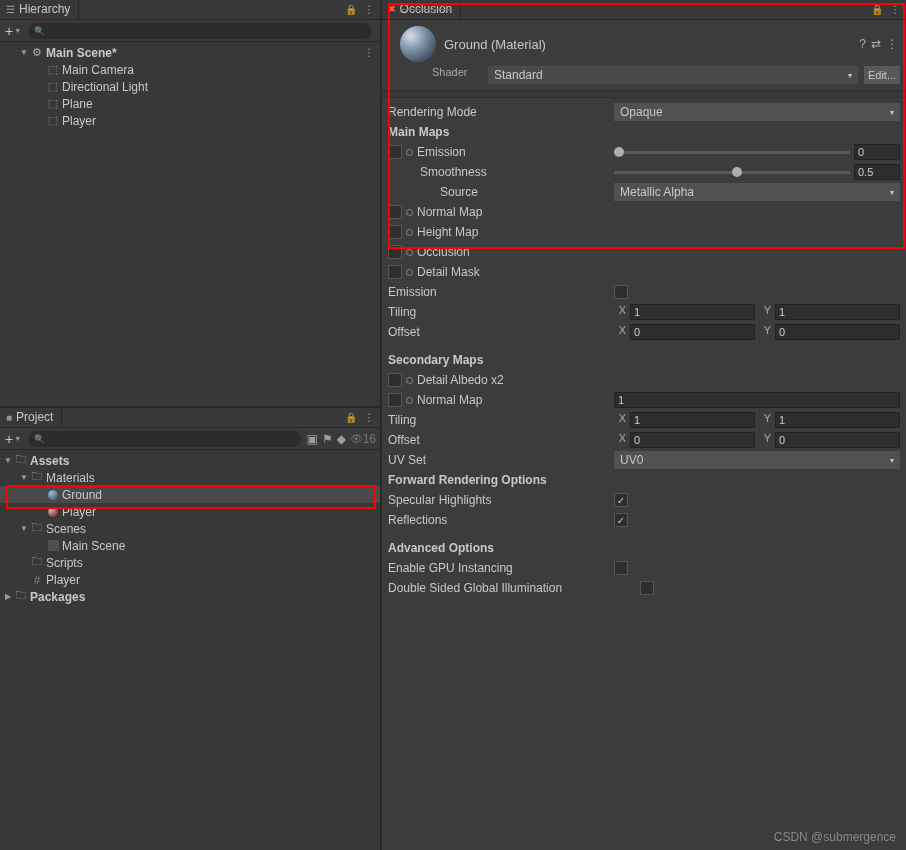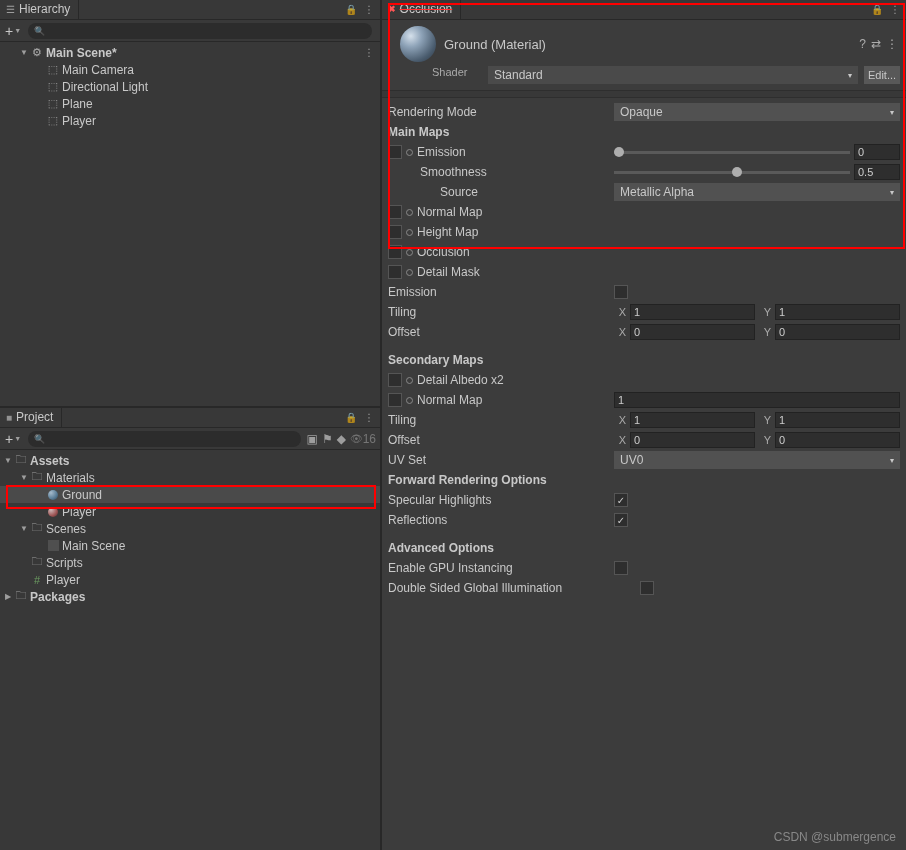--- a/index.html
+++ b/index.html
@@ -52,21 +52,21 @@
 
 .section-sep { height: 8px; background: #383838; border-top: 1px solid #2e2e2e; border-bottom: 1px solid #2e2e2e;}
 .prop-group { padding: 4px 6px; }
 .prop-row { display: flex; align-items: center; height: 20px; gap: 4px; }
 .prop-label { flex: 0 0 194px; padding-left: 0; font-size: 12px; }
 .prop-label.b { font-weight: bold; }
 .tex-row .prop-label { display: flex; align-items: center; gap: 4px; }
 .tex-slot { width: 14px; height: 14px; background: #2e2e2e; border: 1px solid #555; }
 .radio-dot { width: 7px; height: 7px; border: 1px solid #888; border-radius: 50%; }
 
-.prop-val { flex: 1; display: flex; align-items: center; gap: 4px; padding-left: 28px; }
+.prop-val { flex: 1; display: flex; gap: 4px; padding-left: 28px; }
 .color-swatch { flex: 1; height: 16px; background: #6bb8e8; border: 1px solid #222; position: relative; }
 .color-swatch::after { content: ""; position: absolute; right: 0; top: 0; width: 14px; height: 100%; background: #666; border-left: 1px solid #333; }
 .slider { flex: 1; height: 16px; position: relative; display: flex; align-items: center; }
 .slider-track { width: 100%; height: 3px; background: #5a5a5a; position: relative; }
 .slider-thumb { position: absolute; width: 10px; height: 10px; background: #aeaeae; border-radius: 50%; top: -4px; }
 .num-input { width: 46px; height: 16px; background: #2e2e2e; border: 1px solid #222; color: #ccc; padding: 0 3px; font-size: 11px; }
 .num-input.wide { flex: 1; }
 .xy-label { width: 12px; text-align: right; color: #aaa; font-size: 11px; }
 .checkbox { width: 14px; height: 14px; background: #2e2e2e; border: 1px solid #555; display: flex; align-items: center; justify-content: center; font-size: 10px; color: #ccc; }
 .chk-on::after { content: "✓"; }

